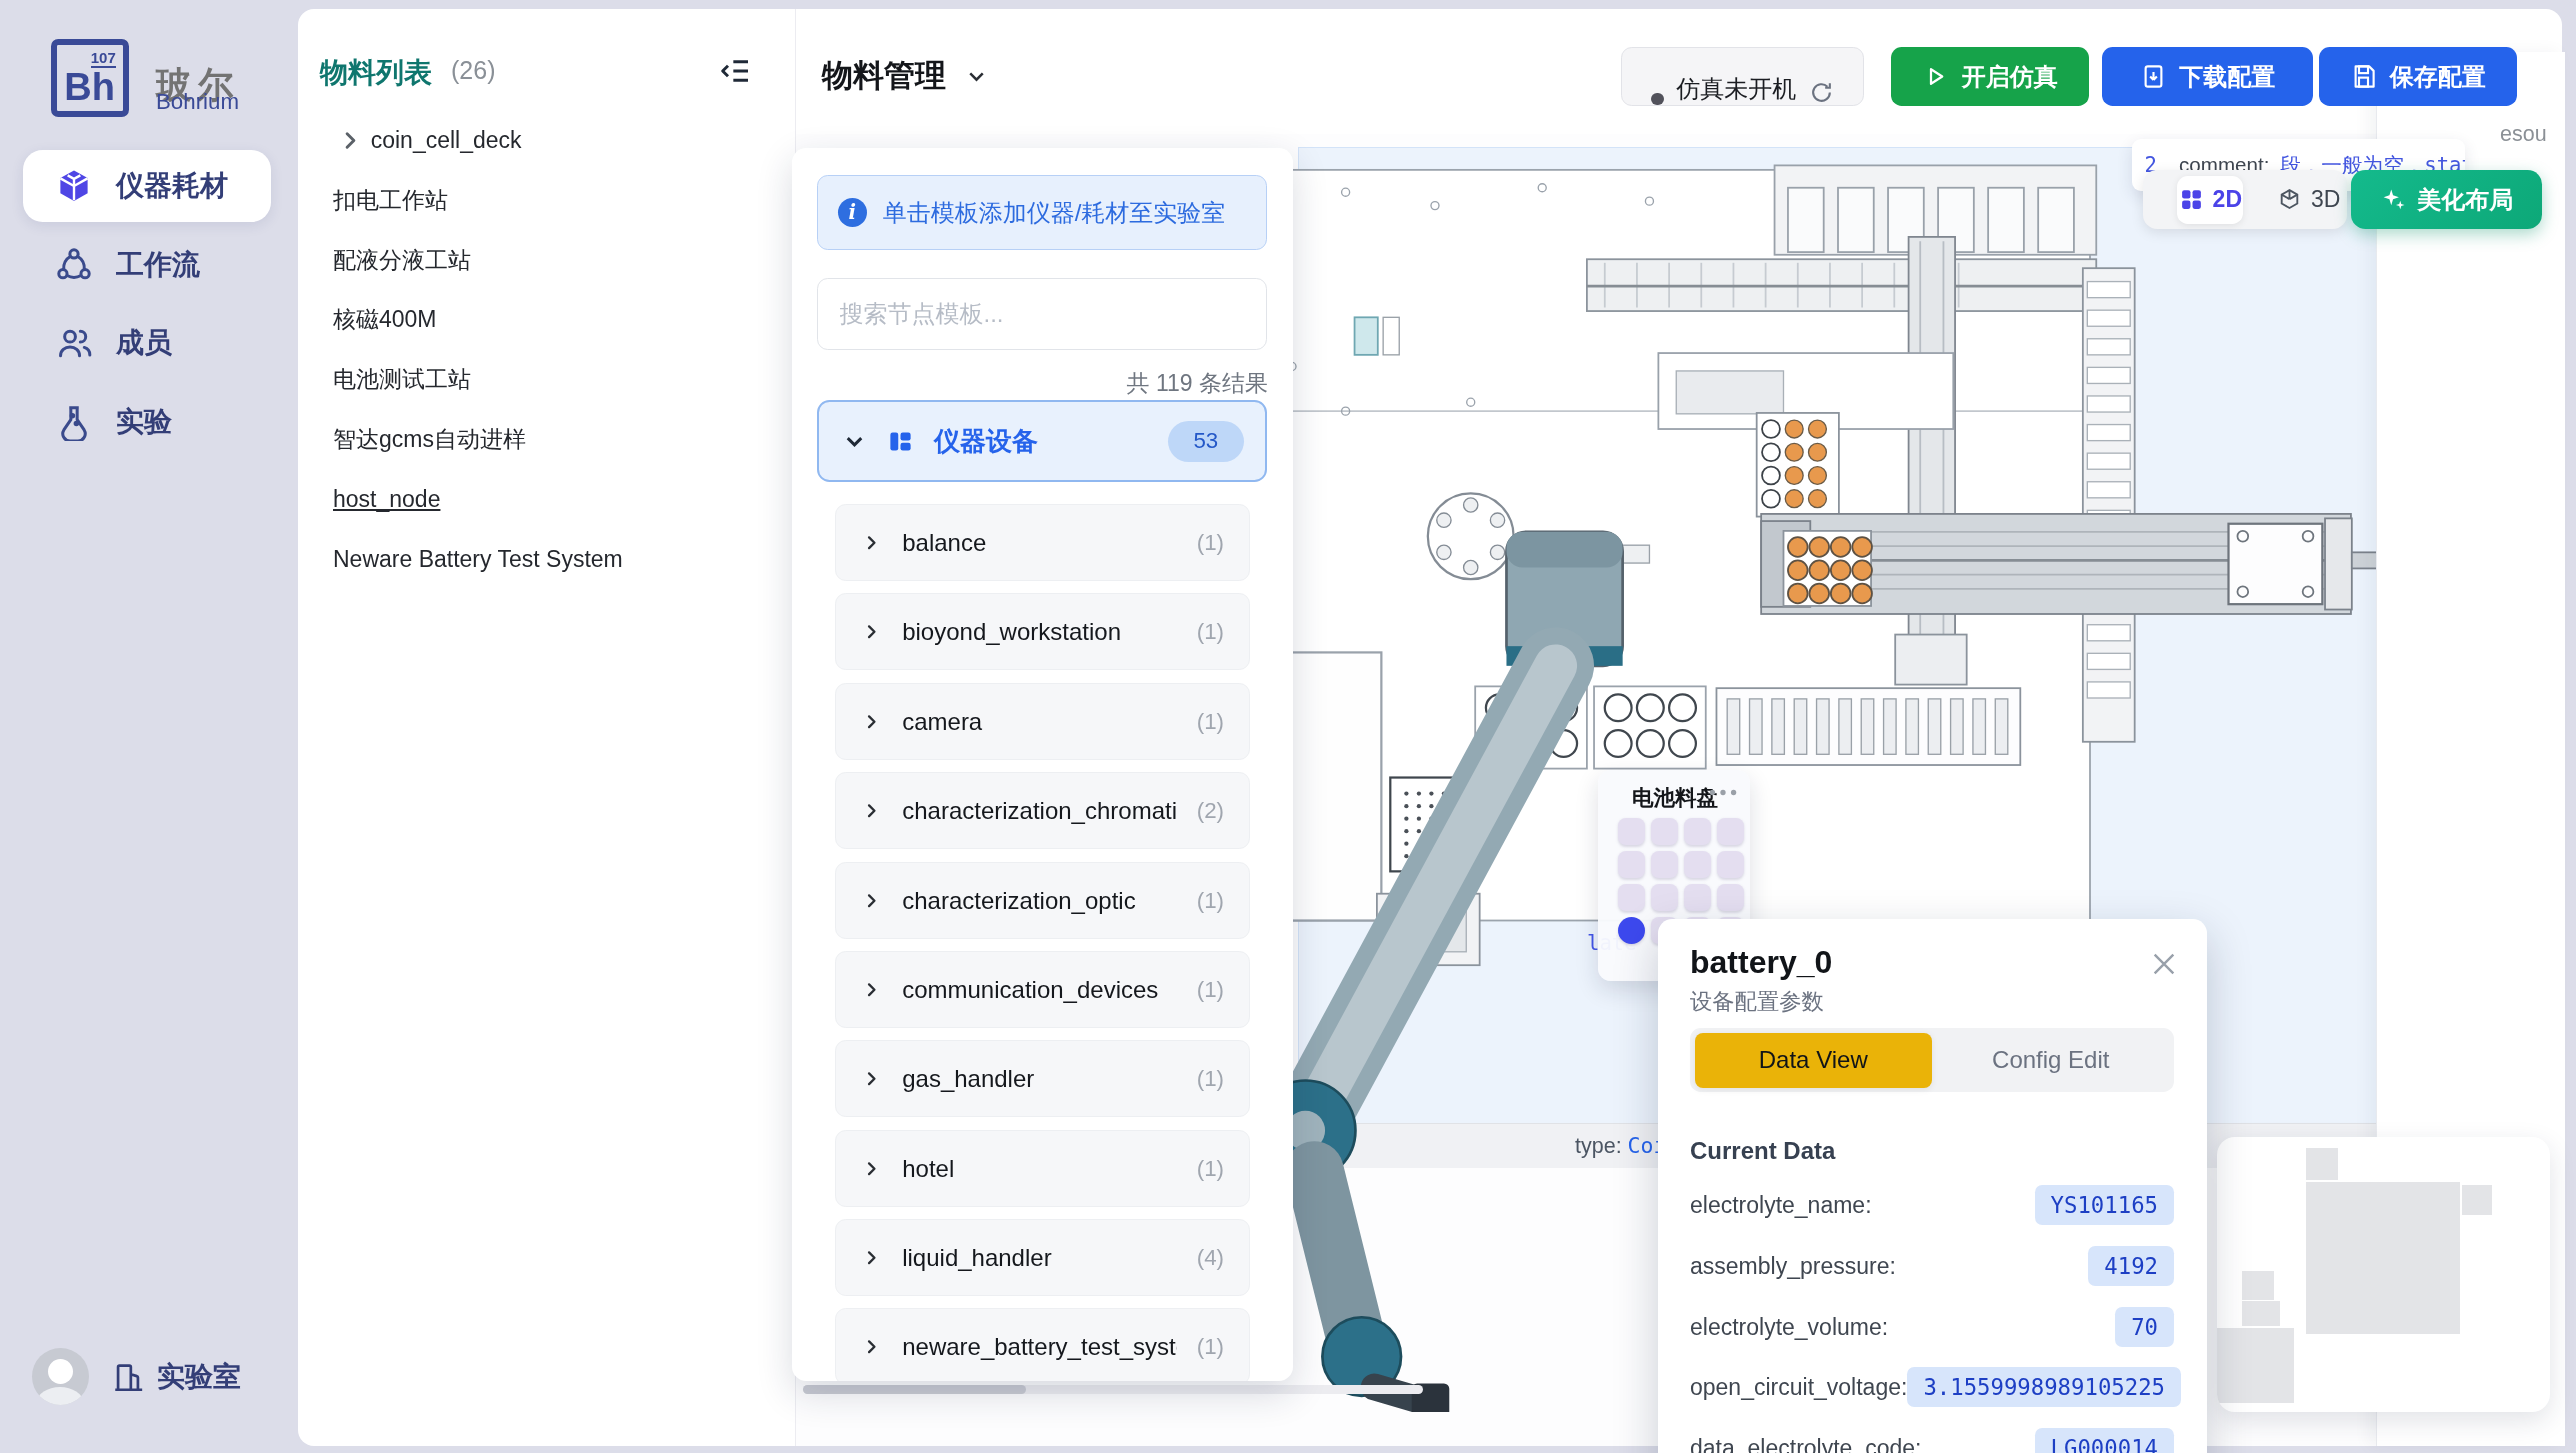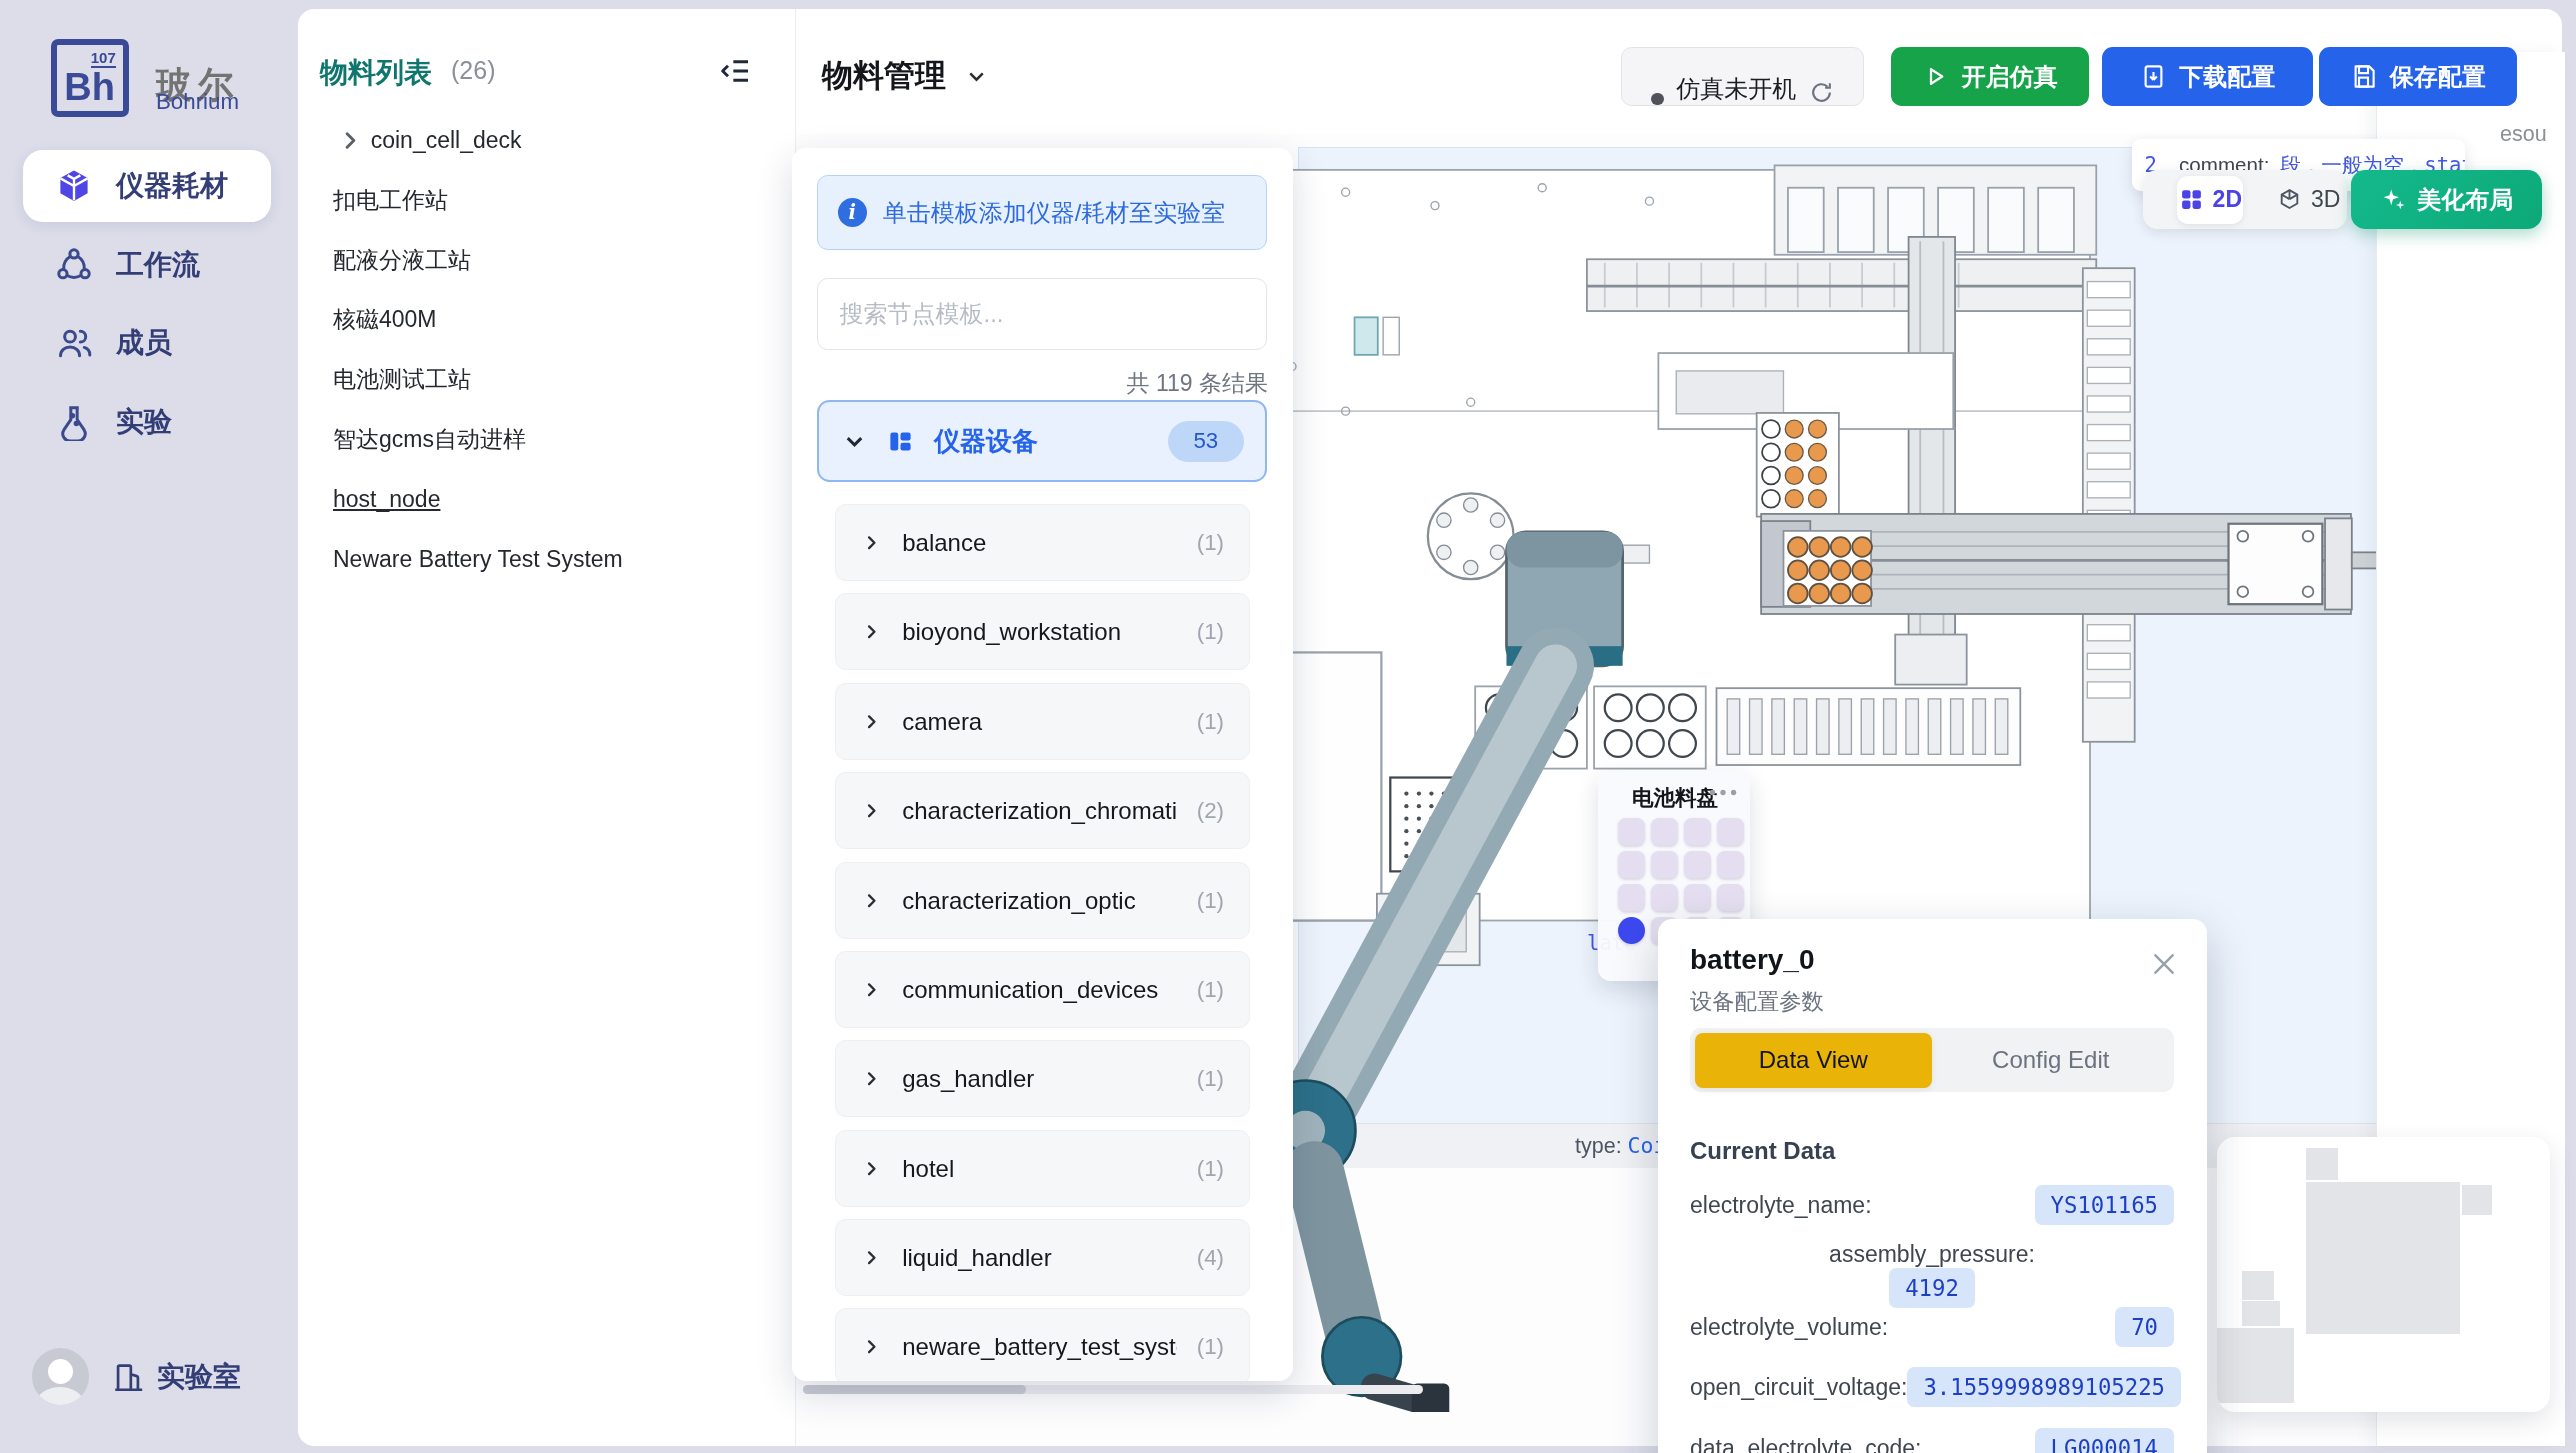--- a/index.html
+++ b/index.html
@@ -93,21 +93,21 @@
   #tpl-group .g-label{font-size:26px;font-weight:600;color:#2563eb;flex:1;}
   #tpl-group .g-badge{min-width:54px;height:41px;border-radius:20.6px;background:#bed7f8;color:#2458c8;font-size:22.3px;display:flex;align-items:center;justify-content:center;padding:0 10.7px;}
   #tpl-group svg{width:27px;height:27px;}
   #tpl-items{position:absolute;left:0;top:356px;width:501px;height:878px;}
   .tpl-item{position:absolute;left:43px;width:415px;height:77px;background:#f6f7f9;border:0.9px solid #edeff2;border-radius:10.7px;box-sizing:border-box;display:flex;align-items:center;padding:0 25px;gap:19.7px;cursor:pointer;}
   .tpl-item .i-label{font-size:24px;color:#15181d;flex:1;white-space:nowrap;overflow:hidden;}
   .tpl-item .i-count{font-size:22.3px;color:#a0a6af;}
   .tpl-item svg{width:21.5px;height:21.5px;color:#2a2e34;flex:0 0 21.5px;}
   
   #popup{left:1658px;top:919px;width:549px;height:590px;background:#fff;border-radius:14.3px;box-shadow:0 16px 45px rgba(20,30,60,.22);}
-  #popup-title{position:absolute;left:32px;top:25px;font-size:28px;font-weight:bold;color:#111418;}
+  #popup-title{position:absolute;left:32px;top:25px;font-size:32px;font-weight:bold;color:#111418;}
   #popup-sub{position:absolute;left:32px;top:68px;font-size:22.3px;color:#6b7280;}
   #popup-close{position:absolute;right:27px;top:29px;width:32px;height:32px;color:#98a0aa;cursor:pointer;}
   #popup-tabs{position:absolute;left:32px;top:109px;width:484px;height:64px;background:#f1f2f4;border-radius:10.7px;display:flex;padding:4.5px;box-sizing:border-box;}
   .ptab{flex:1;display:flex;align-items:center;justify-content:center;font-size:24px;color:#6b7280;cursor:pointer;border-radius:8px;}
   .ptab.active{background:#eab308;color:#111418;font-weight:400;box-shadow:0 1.8px 7.2px rgba(0,0,0,.07);}
   #popup-section{position:absolute;left:32px;top:218px;font-size:24px;font-weight:600;color:#374151;}
   #data-rows{position:absolute;left:32px;top:261px;width:484px;}
   .drow{position:absolute;left:0;width:484px;height:50px;display:flex;align-items:center;justify-content:space-between;}
   .drow .dkey{font-size:23px;color:#3f4650;}
   .drow .dval{background:#d7e5fb;border-radius:7.2px;padding:7.2px 16px;font-size:22.3px;color:#1d3fc4;}
@@ -673,21 +673,21 @@
   <div id="popup-tabs">
     <div class="ptab active">Data View</div>
     <div class="ptab">Config Edit</div>
   </div>
   <span id="popup-section">Current Data</span>
   <div id="data-rows">
       <div class="drow" style="top: 0px;">
         <span class="dkey">electrolyte_name:</span>
         <span class="dval mono">YS101165</span>
       </div>
-      <div class="drow" style="top: 61px; flex-direction: column;">
+      <div class="drow" style="top: 61px;">
         <span class="dkey">assembly_pressure:</span>
         <span class="dval mono">4192</span>
       </div>
       <div class="drow" style="top: 122px;">
         <span class="dkey">electrolyte_volume:</span>
         <span class="dval mono">70</span>
       </div>
       <div class="drow" style="top: 182px;">
         <span class="dkey">open_circuit_voltage:</span>
         <span class="dval mono">3.1559998989105225</span>

